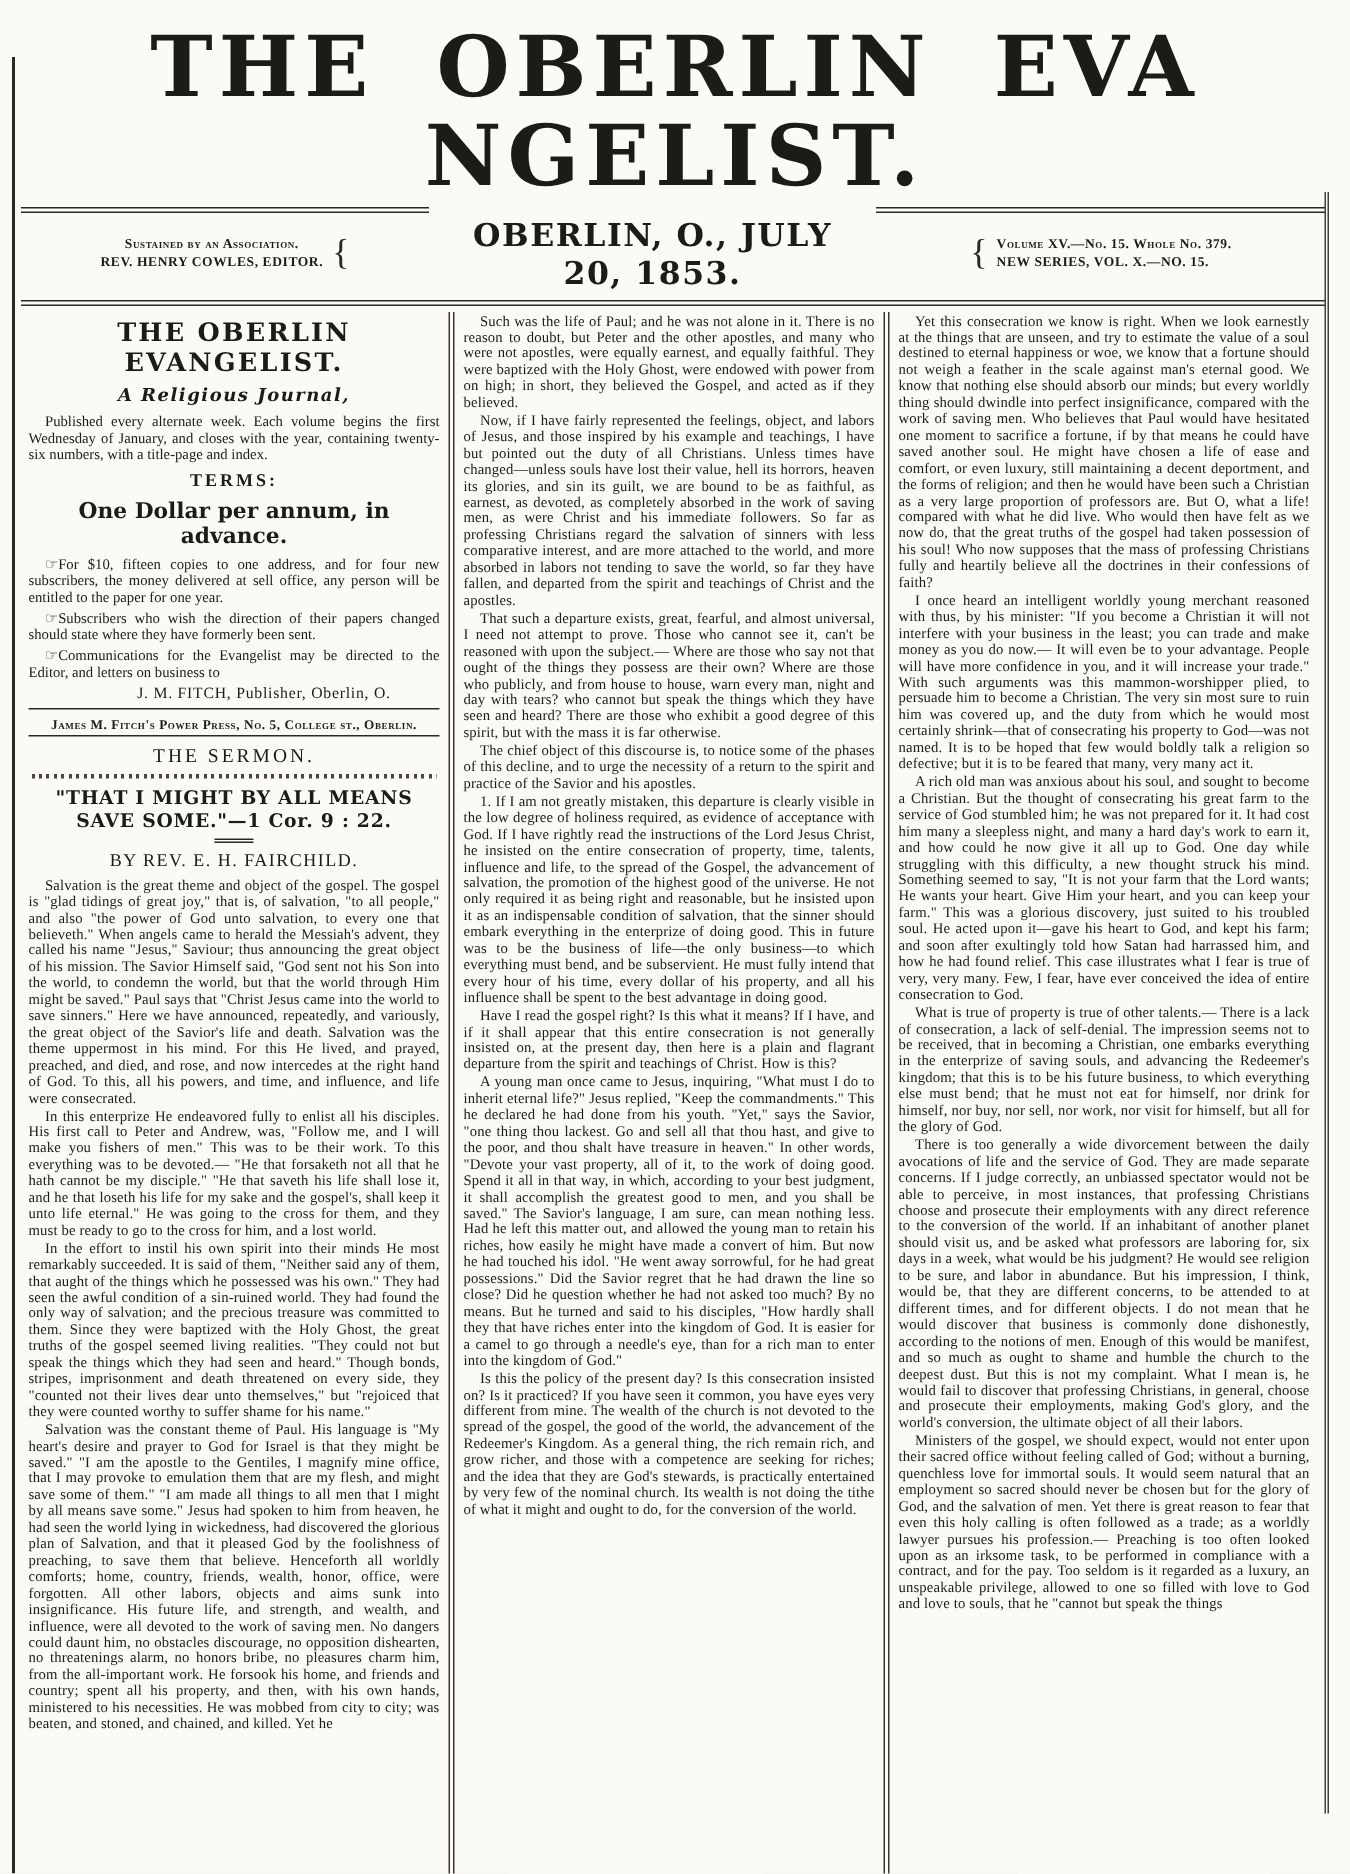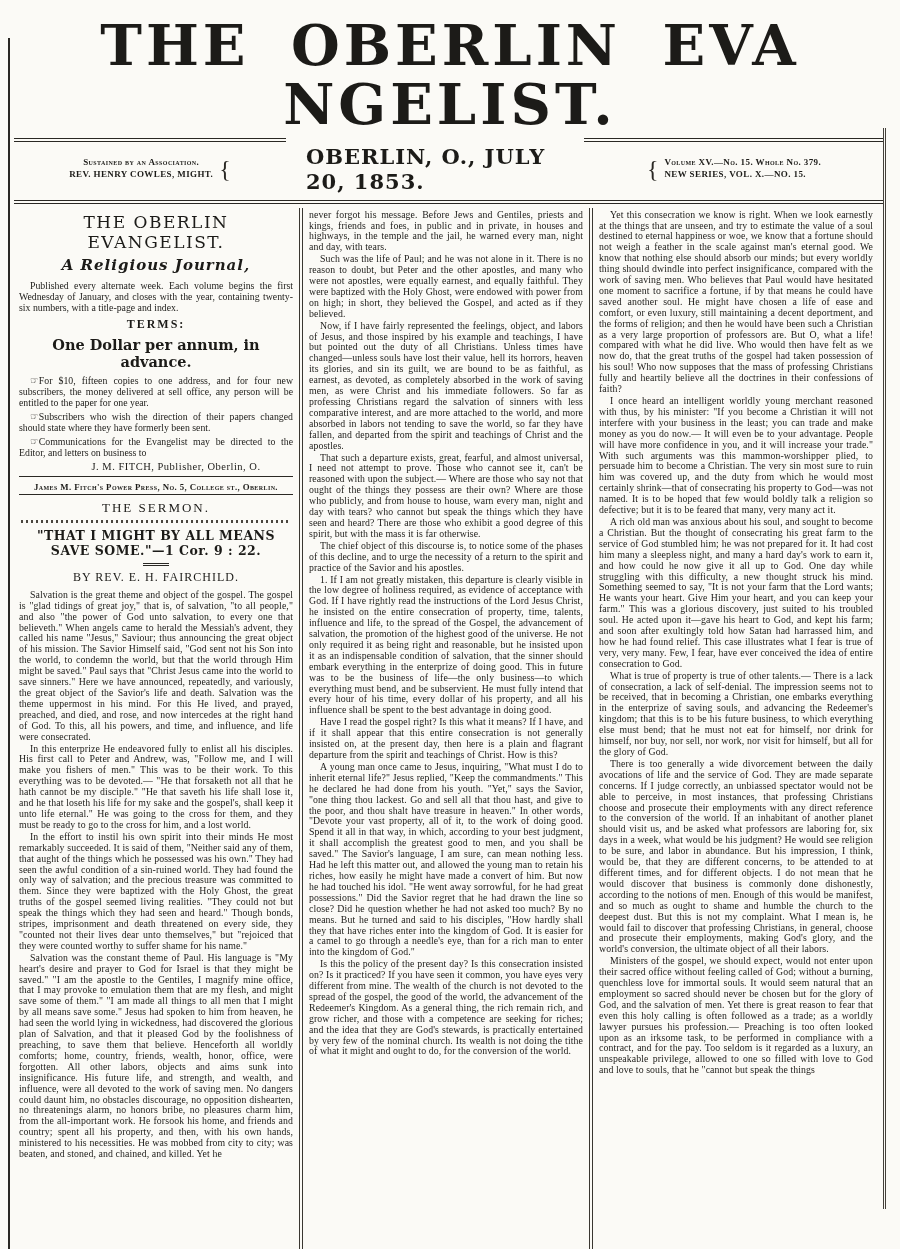--- a/index.html
+++ b/index.html
@@ -14,42 +14,42 @@
 
   
   .masthead { text-align:center; padding-top:16px; }
   .masthead h1 {
     font-family:"DejaVu Serif", serif; font-weight:bold;
     font-size:56px; letter-spacing:4px; word-spacing:18px; line-height:1.05;
   }
   .header-band { display:flex; align-items:stretch; margin:4px 16px 0 14px;gap:20px; }
   .hb-left { width:272px; border-top:4px double #2a2824; padding-top:3px; text-align:center;
     display:flex; align-items:center; justify-content:center; gap:6px; }
-  .hb-center { flex:1; text-align:left; padding-top:6px; }
+  .hb-center { flex:1; text-align:center; padding-top:6px; }
   .hb-right { width:300px; border-top:4px double #2a2824; padding-top:3px;
     display:flex; align-items:center; justify-content:center; gap:6px; }
   .tiny-caps { font-size:9px; font-weight:bold; letter-spacing:0.4px; line-height:1.3;
     font-variant:small-caps; }
   .brace { font-size:24px; font-weight:normal; color:#2a2824; }
   .dateline { font-size:21px; font-weight:bold; letter-spacing:1px; font-family:"DejaVu Serif", serif; }
   .header-rule { margin:6px 16px 0 14px; border-top:1px solid #2a2824; border-bottom:1px solid #2a2824; height:4px; }
 
   
   .columns { display:flex; margin:4px 22px 0 14px; height:1100px; }
   .col { flex:1; padding:2px 5px 0 5px; }
   .divider { width:4px; border-left:1px solid #3a3731; border-right:1px solid #3a3731; margin:0 1px; }
 
   .body-par { font-size:9.8px; line-height:10.9px; text-align:justify; text-indent:11px;
     margin-bottom:1px; letter-spacing:0.1px; }
   .body-par.cont { text-indent:0; }
 
   
-  .paper-title { text-align:center; font-weight:normal; font-size:17px; letter-spacing:1.5px;
+  .paper-title { text-align:center; font-weight:bold; font-size:17px; letter-spacing:1.5px;
     font-family:"DejaVu Serif", serif; margin-top:2px; }
-  .journal-subtitle { text-align:center; font-weight:bold; font-style:italic; font-size:15px;
+  .journal-subtitle { text-align:center; font-weight:bold; font-style:italic; font-size:12px;
     font-family:"DejaVu Serif", serif; margin:4px 0 6px 0; letter-spacing:1px; }
   .pub-info { font-size:9.8px; line-height:11px; text-align:justify; text-indent:11px; }
   .terms-label { text-align:center; font-weight:bold; font-size:12px; letter-spacing:2px; margin-top:4px; }
   .terms-price { text-align:center; font-weight:bold; font-size:14.5px; margin:4px 0 5px 0;
     font-family:"DejaVu Serif", serif; }
   .notice { font-size:9.8px; line-height:11px; text-align:justify; text-indent:11px; margin-bottom:3px; }
   .publisher-line { text-align:center; font-size:10.5px; letter-spacing:0.5px; margin:2px 0 4px 40px; }
   .rule1 { border-top:1.5px solid #2a2824; margin:3px 0; }
   .press-line { text-align:center; font-size:8.8px; font-weight:bold; font-variant:small-caps;
     letter-spacing:0.4px; padding:2px 0; border-bottom:1.5px solid #2a2824; }
@@ -71,21 +71,21 @@
   <div class="edge-right"></div>
 
   <div class="masthead">
     <h1>THE OBERLIN EVA NGELIST.</h1>
   </div>
 
   <div class="header-band">
     <div class="hb-left">
       <div class="tiny-caps">
         <div>Sustained by an Association.</div>
-        <div>REV. HENRY COWLES, MIGHT.</div>
+        <div>REV. HENRY COWLES, EDITOR.</div>
       </div>
       <span class="brace">{</span>
     </div>
     <div class="hb-center">
       <span class="dateline">OBERLIN, O., JULY 20, 1853.</span>
     </div>
     <div class="hb-right">
       <span class="brace">{</span>
       <div class="tiny-caps">
         <div>Volume XV.—No. 15. Whole No. 379.</div>
@@ -116,21 +116,20 @@
       <div class="byline">BY REV. E. H. FAIRCHILD.</div>
       <p class="body-par">Salvation is the great theme and object of the gospel. The gospel is "glad tidings of great joy," that is, of salvation, "to all people," and also "the power of God unto salvation, to every one that believeth." When angels came to herald the Messiah's advent, they called his name "Jesus," Saviour; thus announcing the great object of his mission. The Savior Himself said, "God sent not his Son into the world, to condemn the world, but that the world through Him might be saved." Paul says that "Christ Jesus came into the world to save sinners." Here we have announced, repeatedly, and variously, the great object of the Savior's life and death. Salvation was the theme uppermost in his mind. For this He lived, and prayed, preached, and died, and rose, and now intercedes at the right hand of God. To this, all his powers, and time, and influence, and life were consecrated.</p>
       <p class="body-par">In this enterprize He endeavored fully to enlist all his disciples. His first call to Peter and Andrew, was, "Follow me, and I will make you fishers of men." This was to be their work. To this everything was to be devoted.— "He that forsaketh not all that he hath cannot be my disciple." "He that saveth his life shall lose it, and he that loseth his life for my sake and the gospel's, shall keep it unto life eternal." He was going to the cross for them, and they must be ready to go to the cross for him, and a lost world.</p>
       <p class="body-par">In the effort to instil his own spirit into their minds He most remarkably succeeded. It is said of them, "Neither said any of them, that aught of the things which he possessed was his own." They had seen the awful condition of a sin-ruined world. They had found the only way of salvation; and the precious treasure was committed to them. Since they were baptized with the Holy Ghost, the great truths of the gospel seemed living realities. "They could not but speak the things which they had seen and heard." Though bonds, stripes, imprisonment and death threatened on every side, they "counted not their lives dear unto themselves," but "rejoiced that they were counted worthy to suffer shame for his name."</p>
       <p class="body-par">Salvation was the constant theme of Paul. His language is "My heart's desire and prayer to God for Israel is that they might be saved." "I am the apostle to the Gentiles, I magnify mine office, that I may provoke to emulation them that are my flesh, and might save some of them." "I am made all things to all men that I might by all means save some." Jesus had spoken to him from heaven, he had seen the world lying in wickedness, had discovered the glorious plan of Salvation, and that it pleased God by the foolishness of preaching, to save them that believe. Henceforth all worldly comforts; home, country, friends, wealth, honor, office, were forgotten. All other labors, objects and aims sunk into insignificance. His future life, and strength, and wealth, and influence, were all devoted to the work of saving men. No dangers could daunt him, no obstacles discourage, no opposition dishearten, no threatenings alarm, no honors bribe, no pleasures charm him, from the all-important work. He forsook his home, and friends and country; spent all his property, and then, with his own hands, ministered to his necessities. He was mobbed from city to city; was beaten, and stoned, and chained, and killed. Yet he</p>
     </div>
 
     <div class="divider"></div>
 
     <div class="col">
-      <p class="body-par cont">never forgot his message. Before Jews and Gentiles, priests and kings, friends and foes, in public and in private, in houses and highways, in the temple and the jail, he warned every man, night and day, with tears.</p>
       <p class="body-par">Such was the life of Paul; and he was not alone in it. There is no reason to doubt, but Peter and the other apostles, and many who were not apostles, were equally earnest, and equally faithful. They were baptized with the Holy Ghost, were endowed with power from on high; in short, they believed the Gospel, and acted as if they believed.</p>
       <p class="body-par">Now, if I have fairly represented the feelings, object, and labors of Jesus, and those inspired by his example and teachings, I have but pointed out the duty of all Christians. Unless times have changed—unless souls have lost their value, hell its horrors, heaven its glories, and sin its guilt, we are bound to be as faithful, as earnest, as devoted, as completely absorbed in the work of saving men, as were Christ and his immediate followers. So far as professing Christians regard the salvation of sinners with less comparative interest, and are more attached to the world, and more absorbed in labors not tending to save the world, so far they have fallen, and departed from the spirit and teachings of Christ and the apostles.</p>
       <p class="body-par">That such a departure exists, great, fearful, and almost universal, I need not attempt to prove. Those who cannot see it, can't be reasoned with upon the subject.— Where are those who say not that ought of the things they possess are their own? Where are those who publicly, and from house to house, warn every man, night and day with tears? who cannot but speak the things which they have seen and heard? There are those who exhibit a good degree of this spirit, but with the mass it is far otherwise.</p>
       <p class="body-par">The chief object of this discourse is, to notice some of the phases of this decline, and to urge the necessity of a return to the spirit and practice of the Savior and his apostles.</p>
       <p class="body-par">1. If I am not greatly mistaken, this departure is clearly visible in the low degree of holiness required, as evidence of acceptance with God. If I have rightly read the instructions of the Lord Jesus Christ, he insisted on the entire consecration of property, time, talents, influence and life, to the spread of the Gospel, the advancement of salvation, the promotion of the highest good of the universe. He not only required it as being right and reasonable, but he insisted upon it as an indispensable condition of salvation, that the sinner should embark everything in the enterprize of doing good. This in future was to be the business of life—the only business—to which everything must bend, and be subservient. He must fully intend that every hour of his time, every dollar of his property, and all his influence shall be spent to the best advantage in doing good.</p>
       <p class="body-par">Have I read the gospel right? Is this what it means? If I have, and if it shall appear that this entire consecration is not generally insisted on, at the present day, then here is a plain and flagrant departure from the spirit and teachings of Christ. How is this?</p>
       <p class="body-par">A young man once came to Jesus, inquiring, "What must I do to inherit eternal life?" Jesus replied, "Keep the commandments." This he declared he had done from his youth. "Yet," says the Savior, "one thing thou lackest. Go and sell all that thou hast, and give to the poor, and thou shalt have treasure in heaven." In other words, "Devote your vast property, all of it, to the work of doing good. Spend it all in that way, in which, according to your best judgment, it shall accomplish the greatest good to men, and you shall be saved." The Savior's language, I am sure, can mean nothing less. Had he left this matter out, and allowed the young man to retain his riches, how easily he might have made a convert of him. But now he had touched his idol. "He went away sorrowful, for he had great possessions." Did the Savior regret that he had drawn the line so close? Did he question whether he had not asked too much? By no means. But he turned and said to his disciples, "How hardly shall they that have riches enter into the kingdom of God. It is easier for a camel to go through a needle's eye, than for a rich man to enter into the kingdom of God."</p>
       <p class="body-par">Is this the policy of the present day? Is this consecration insisted on? Is it practiced? If you have seen it common, you have eyes very different from mine. The wealth of the church is not devoted to the spread of the gospel, the good of the world, the advancement of the Redeemer's Kingdom. As a general thing, the rich remain rich, and grow richer, and those with a competence are seeking for riches; and the idea that they are God's stewards, is practically entertained by very few of the nominal church. Its wealth is not doing the tithe of what it might and ought to do, for the conversion of the world.</p>
     </div>
 

